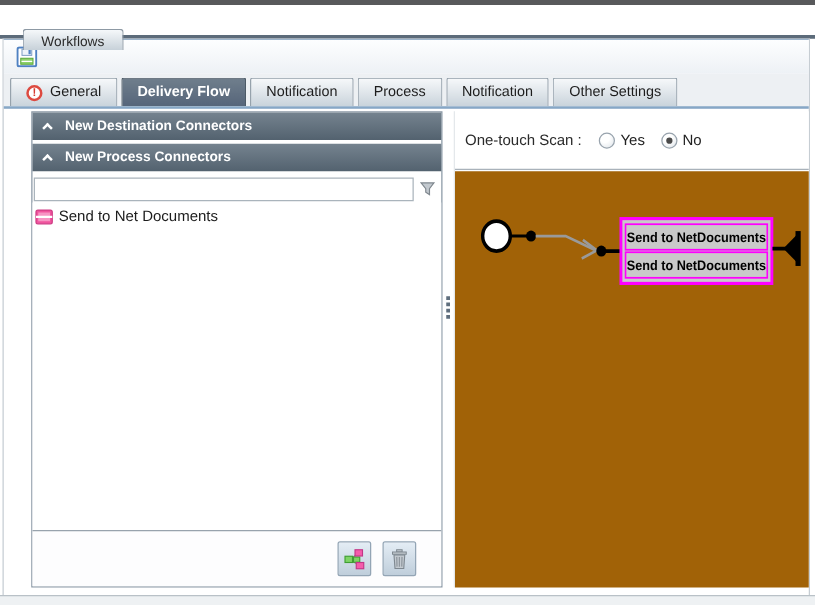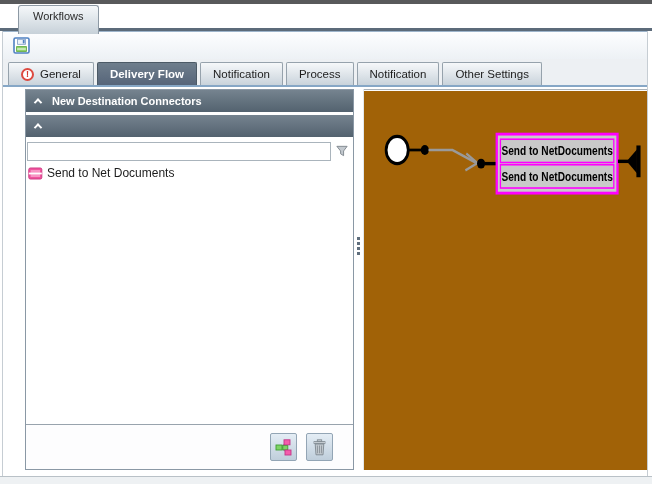--- a/index.html
+++ b/index.html
@@ -10,21 +10,21 @@
     -webkit-font-smoothing:antialiased;
   }
 
   
   .top-bar { position:absolute; left:0; top:0; width:652px; height:4px; background:#58595b; }
 
   
   .tabstrip { position:absolute; left:0; top:4px; width:652px; height:27px; }
   .tabstrip .bottombar { position:absolute; left:0; top:24px; width:100%; height:3px; background:#5c6b7a; }
   .ttab {
-    position:absolute; top:1px; height:29px; line-height:21px; padding:0 14px;
+    position:absolute; top:19px; height:17px; line-height:21px; padding:0 14px;
     border:1px solid #8d99a4; border-bottom:none; border-radius:3px 3px 0 0;
     background:linear-gradient(#f5f8fa,#c7d1d9); color:#2b2b2b;
     font-size:11px; cursor:pointer; z-index:1;
   }
   .ttab.workflows { left:18px; }
   .ttab.active {
     left:112px; top:0; height:27px; z-index:2;
     display:flex; align-items:center; gap:9px;
     background:linear-gradient(#73828f,#5c6b7a); color:#fff; font-weight:bold;
     border-color:#4e5c69;
@@ -179,20 +179,21 @@
 
   <div class="content">
 
     <div class="left-panel">
       <div class="acc-header">
         <span class="chev up"></span>
         <span>New Destination Connectors</span>
       </div>
       <div class="acc-header">
         <span class="chev up"></span>
+        <span>New Process Connectors</span>
       </div>
 
       <div class="filter-row">
         <input class="filter-input" type="text" value="" style="">
         <div class="funnel-btn">
           <svg width="14" height="14" viewBox="0 0 15 15">
             <path d="M2 2.5 H13 L9.2 7.5 V12.5 L6 10.5 V7.5 Z" fill="#c3c9cf" stroke="#7f878e" stroke-width="1"></path>
           </svg>
         </div>
       </div>
@@ -236,20 +237,31 @@
     <div class="splitter">
       <div class="grip">
         <i></i>
           <i></i>
           <i></i>
           <i></i>
       </div>
     </div>
 
     <div class="right-panel">
+      <div class="scan-row">
+        <span class="scan-label">One-touch Scan :</span>
+        <span class="radio-opt">
+          <span class="radio"></span>
+          <span>Yes</span>
+        </span>
+        <span class="radio-opt">
+          <span class="radio sel"></span>
+          <span>No</span>
+        </span>
+      </div>
       <div class="hdivider"></div>
 
       <div class="canvas">
         <svg viewBox="345 136 307 334" preserveAspectRatio="none">
 
           <circle cx="381" cy="188" r="12" fill="#ffffff" stroke="#000000" stroke-width="3"></circle>
           <line x1="393" y1="188" x2="408" y2="188" stroke="#000000" stroke-width="2.4"></line>
           <circle cx="411" cy="188" r="4.4" fill="#000000"></circle>
 
           <path d="M415 188 H441 L466 199" fill="none" stroke="#9a9a9a" stroke-width="2.2"></path>

